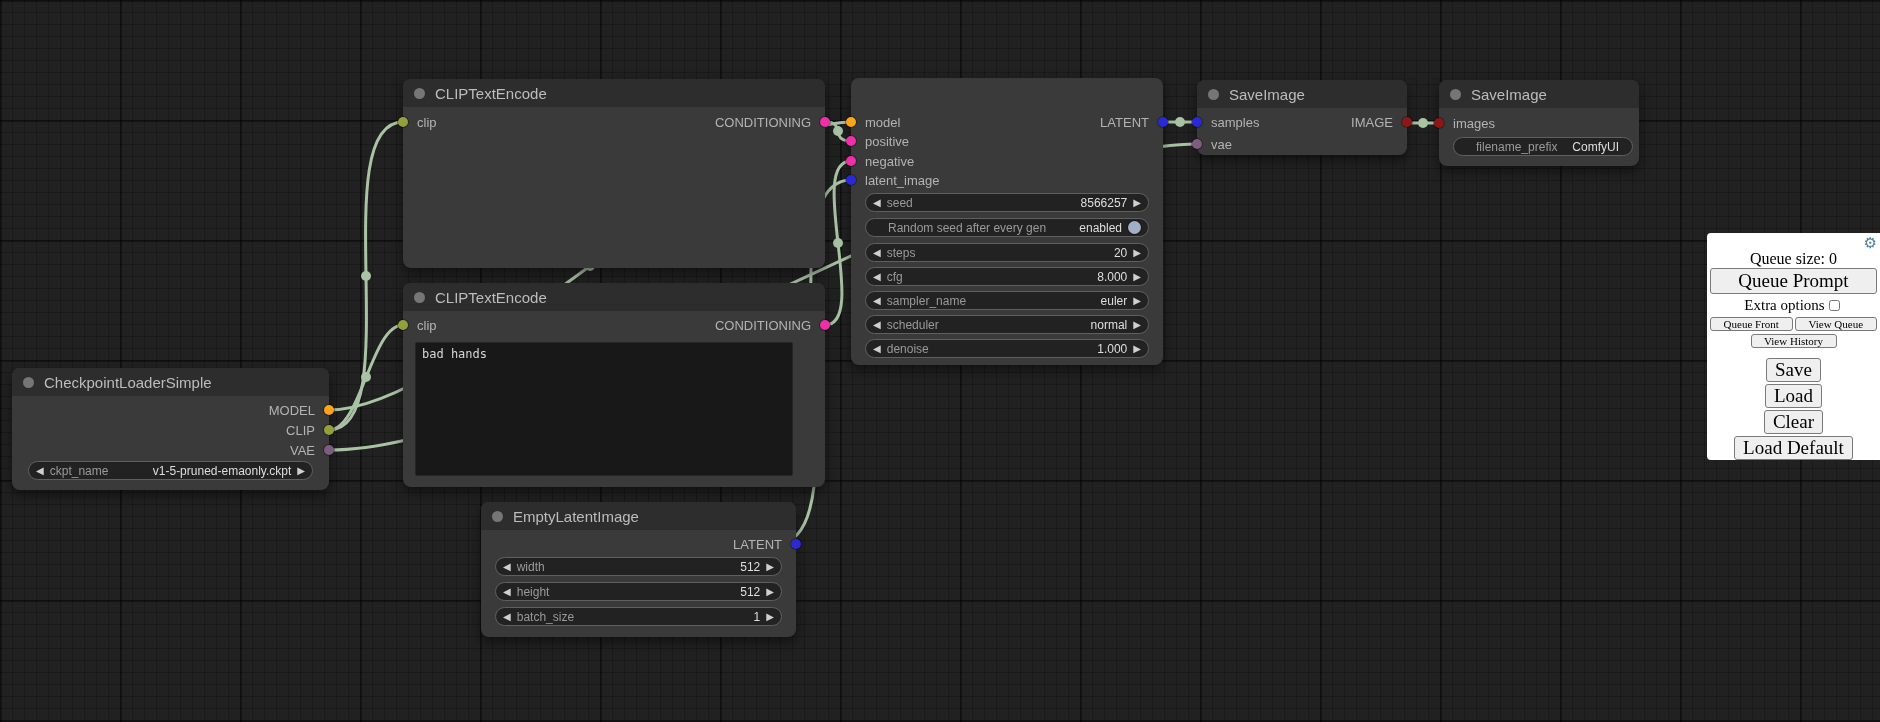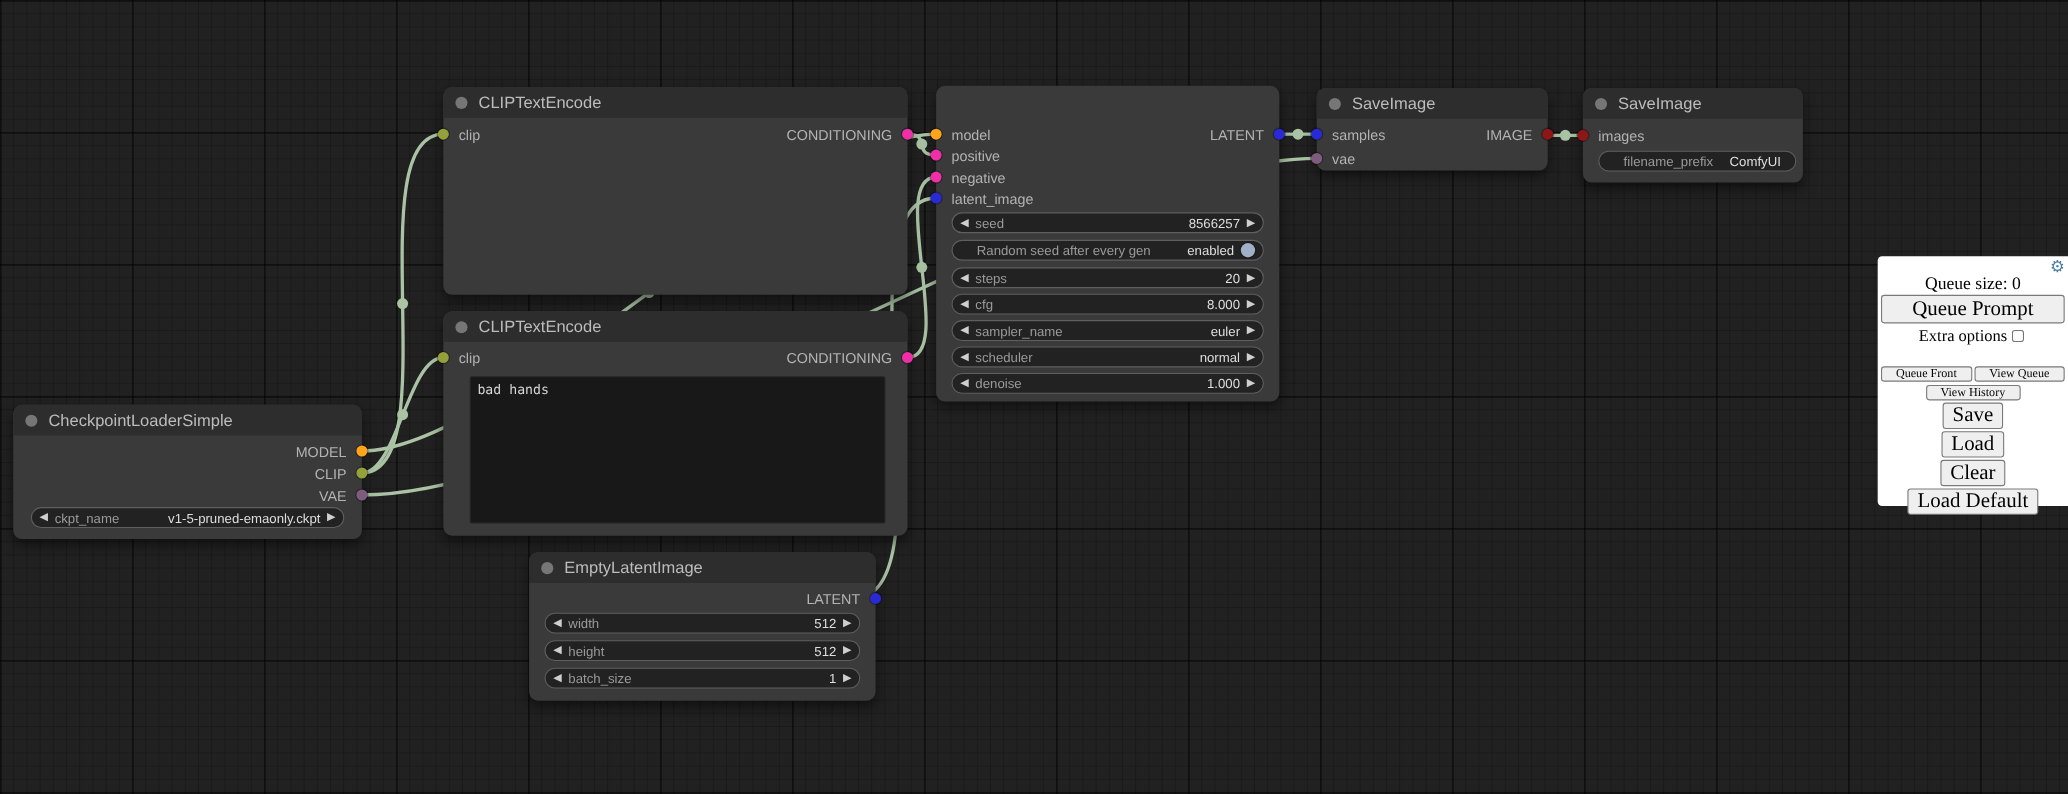--- a/index.html
+++ b/index.html
@@ -51,21 +51,21 @@
   .menu .qsize{font-family:"Liberation Serif",serif;font-size:16px;text-align:center;
         margin-top:17px;height:17px;}
   .menu .gear{position:absolute;top:2px;right:3px;font-size:15px;line-height:1;
         color:var(--gear,#4a7fa5);cursor:pointer;}
   .mbtn{font-family:Liberation Serif, serif;background:#efefef;
         border:1px solid #7a7a7a;border-radius:3px;color:#000;cursor:pointer;}
   .menu .qprompt{margin:1px 3px 2px 3px;height:27px;font-size:19px;}
   .menu .extra{font-family:"Liberation Serif",serif;font-size:15px;text-align:center;
         height:16px;margin-top:1px;}
   .menu .extra input{width:11px;height:11px;vertical-align:-1px;margin-left:4px;}
-  .menu .smallrow{display:flex;gap:2px;margin:20px 3px 0 3px;}
+  .menu .smallrow{display:flex;gap:2px;margin:4px 3px 0 3px;}
   .menu .smallrow .mbtn{flex:1;font-size:11px;height:14px;padding:0;}
   .menu .vhistory{display:block;margin:3px auto 0 auto;width:86px;font-size:11px;height:15px;padding:0;}
   .menu .big{display:block;margin:2px auto 0 auto;font-size:19px;padding:0 8px;height:25px;}
   .menu .spacer{height:11px;}
 </style>
 </head>
 <body>
 
 <div class="canvas">
 
@@ -136,21 +136,21 @@
       <span>CLIPTextEncode</span>
     </div>
     <div class="slot in" style="top:32px">
       <span class="pdot" style="background-color: rgb(148, 161, 58);"></span>
       <span>clip</span>
     </div>
     <div class="slot out" style="top:32px">
       <span>CONDITIONING</span>
       <span class="pdot" style="background-color: rgb(238, 47, 168);"></span>
     </div>
-    <textarea class="ta" style="left: 24px; top: 59px; width: 378px; height: 134px;">bad hands</textarea>
+    <textarea class="ta" style="left: 12px; top: 59px; width: 378px; height: 134px;">bad hands</textarea>
   </div>
 
   <div class="node" style="left:851px;top:78px;width:312px;height:287px">
     <div class="slot in" style="top:34px">
       <span class="pdot" style="background-color: rgb(255, 163, 26);"></span>
       <span>model</span>
     </div>
     <div class="slot in" style="top:53px">
       <span class="pdot" style="background-color: rgb(238, 47, 168);"></span>
       <span>positive</span>

